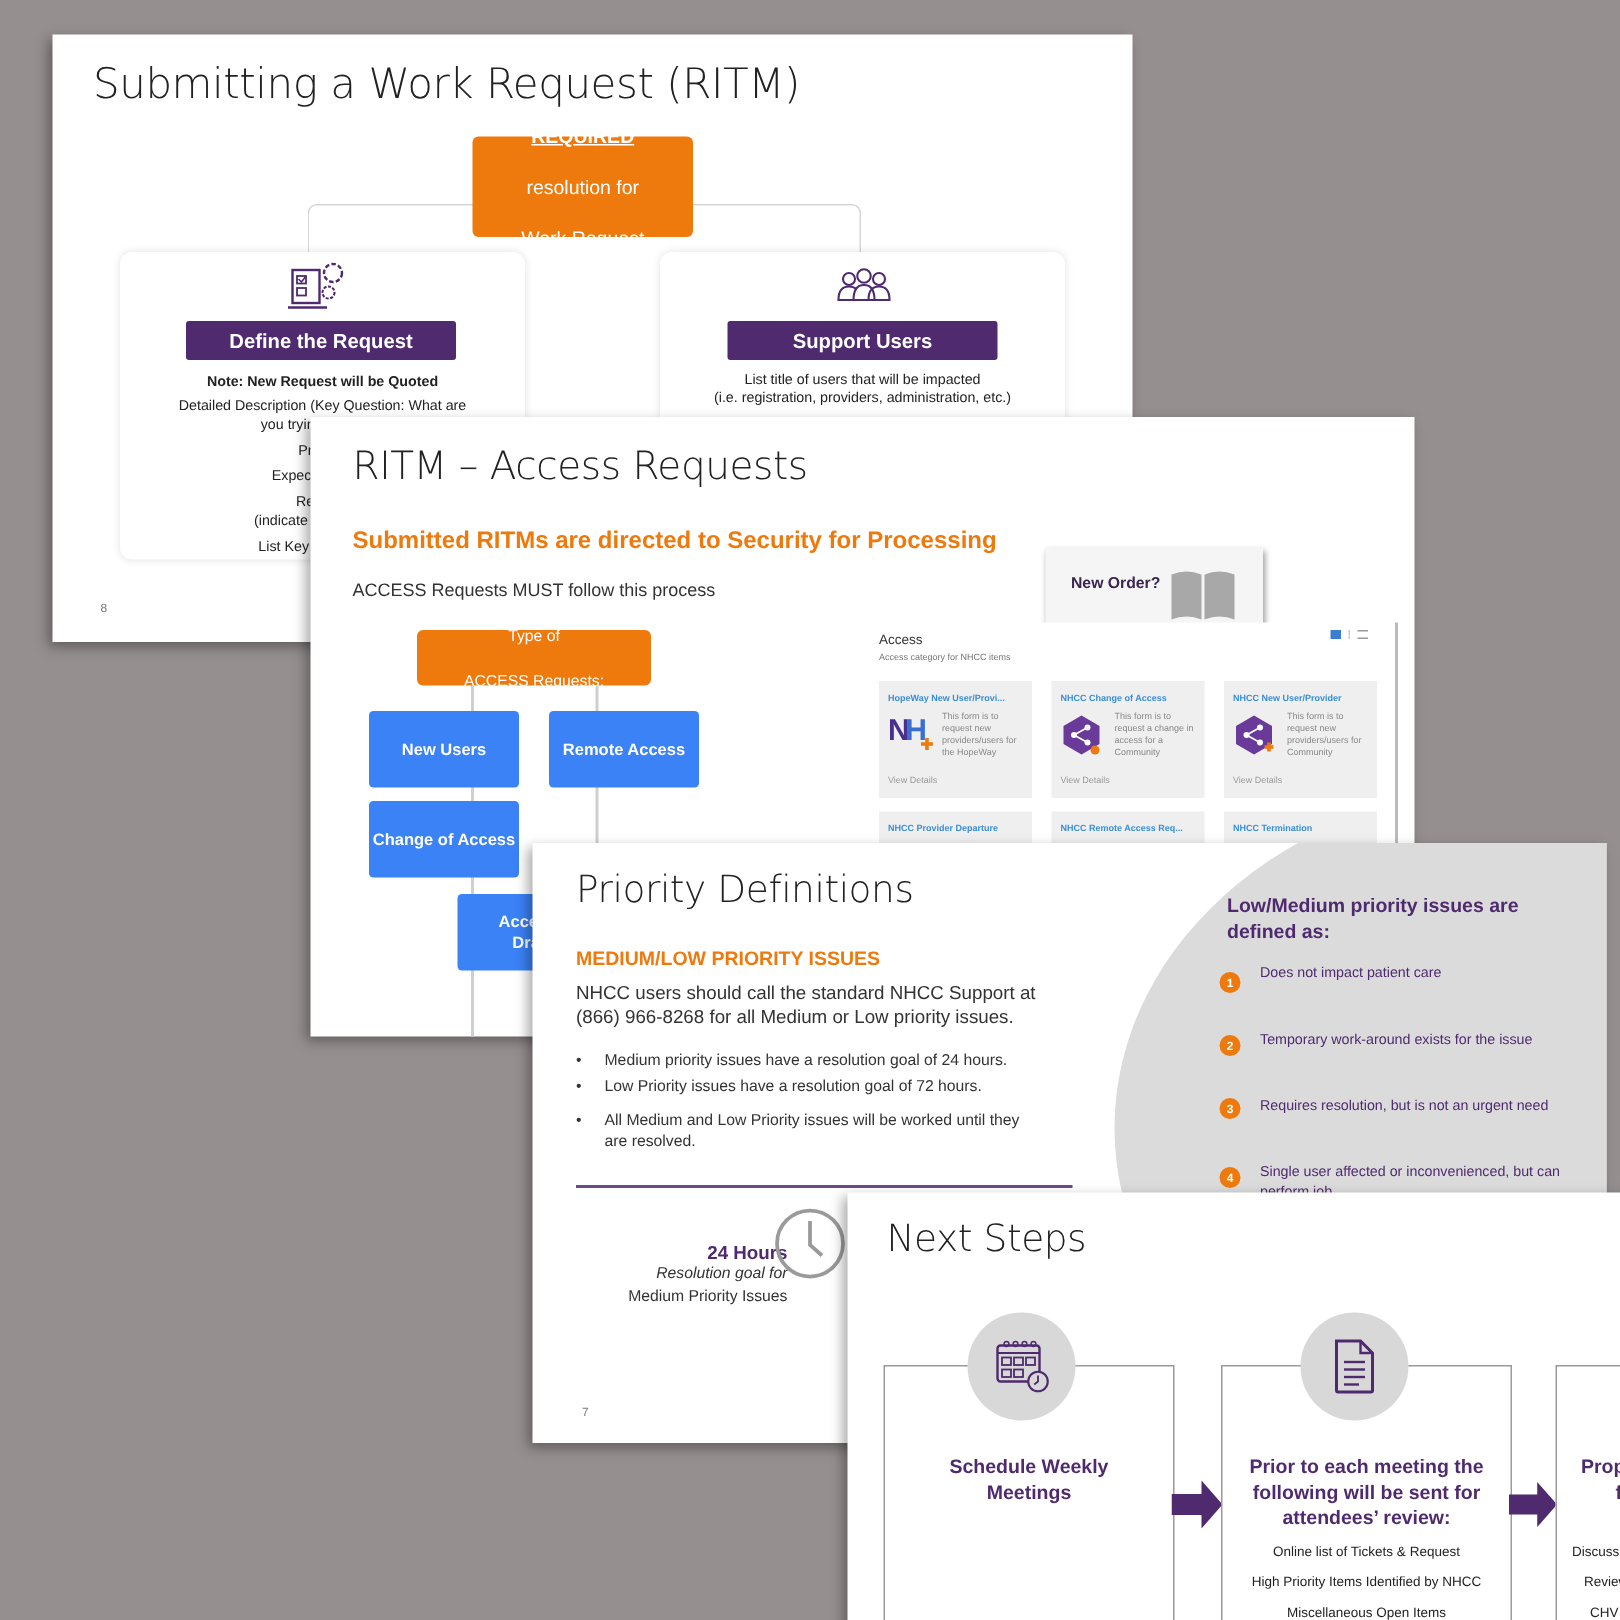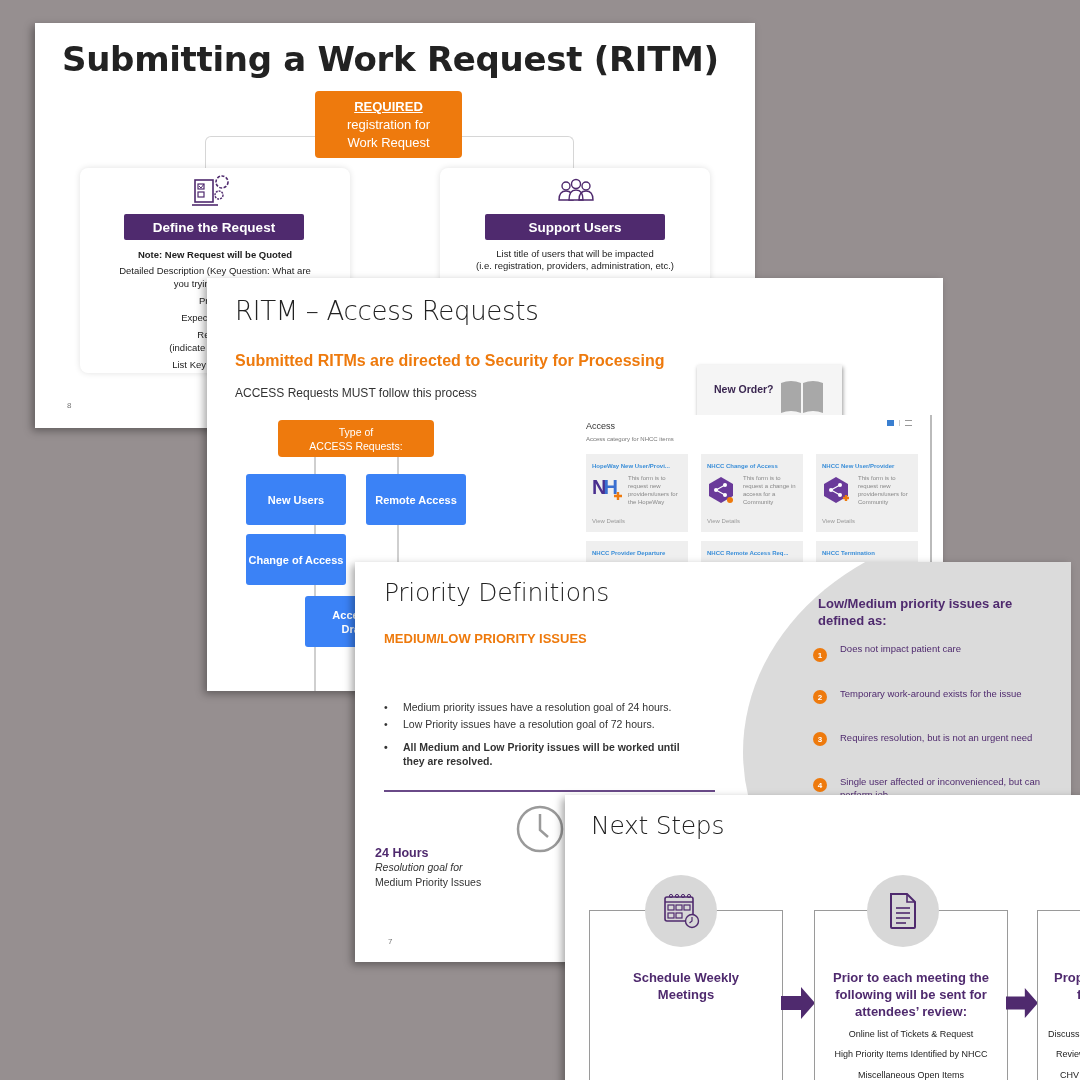--- a/index.html
+++ b/index.html
@@ -1,21 +1,21 @@
 <!DOCTYPE html>
 <html><head>
 <meta charset="utf-8">
 <style>
   html,body{margin:0;padding:0;}
   body{width:1080px;height:1080px;background:#968f90;position:relative;overflow:hidden;font-family:"Liberation Sans",sans-serif;}
   .slide{position:absolute;background:#fff;box-shadow:-3px 3px 8px rgba(0,0,0,0.35);overflow:hidden;}
   .stitle{position:absolute;font-family:"DejaVu Sans",sans-serif;font-weight:300;color:#222;letter-spacing:-0.3px;}
   .pnum{position:absolute;font-size:8px;color:#777;}
   .purple-bar{position:absolute;background:#4f2a6e;color:#fff;font-weight:bold;display:flex;align-items:center;justify-content:center;border-radius:2px;}
-  .orange-box{position:absolute;background:#ee7a0d;color:#fff;font-weight:bold;text-align:right;border-radius:4px;display:flex;flex-direction:column;align-items:center;justify-content:center;}
+  .orange-box{position:absolute;background:#ee7a0d;color:#fff;font-weight:bold;text-align:right;border-radius:4px;display:flex;flex-direction:column;align-items:center;justify-content:center;gap:16px;}
   .card{position:absolute;background:#fff;border-radius:8px;box-shadow:0 0 6px rgba(0,0,0,0.12);}
   .ctext{position:absolute;text-align:center;color:#222;font-size:10.5px;line-height:14px;}
   
   #s1{left:35px;top:23px;width:720px;height:405px;}
   
   #s2{left:207px;top:278px;width:736px;height:413px;}
   .pbox{position:absolute;background:#3b82f6;color:#fff;font-size:11px;font-weight:bold;border-radius:3px;display:flex;align-items:center;justify-content:center;text-align:center;}
   .tile{position:absolute;width:102px;height:78px;background:#efefef;}
   .tile .tt{position:absolute;left:6px;top:9px;font-size:6px;font-weight:bold;color:#3a8ed8;white-space:nowrap;}
   .tile .td{position:absolute;left:42px;top:20px;font-size:6px;color:#888;line-height:8px;width:56px;}
@@ -32,26 +32,26 @@
   #s4{left:565px;top:795px;width:530px;height:300px;}
   .sbox{position:absolute;border:1.5px solid #9a9a9a;background:#fff;}
   .circ{position:absolute;width:72px;height:72px;border-radius:50%;background:#d8d8d8;display:flex;align-items:center;justify-content:center;}
   .stephead{position:absolute;text-align:center;color:#4f2a6e;font-weight:bold;font-size:13px;line-height:17px;}
   .stepitem{position:absolute;text-align:center;font-size:9px;color:#222;white-space:nowrap;}
 </style>
 </head>
 <body>
 
 <div class="slide" id="s1">
-  <div class="stitle" style="left:27px;top:16px;font-size:34px;font-weight:bold;">Submitting a Work Request (RITM)</div>
+  <div class="stitle" style="left:27px;top:16px;font-size:28px;">Submitting a Work Request (RITM)</div>
 
   <div style="position:absolute;left:170px;top:113px;width:367px;height:36px;border:1.5px solid #d6d6d6;border-bottom:none;border-radius:6px 6px 0 0;"></div>
   <div class="orange-box" style="left:280px;top:68px;width:147px;height:67px;font-size:13px;line-height:18px;">
     <span style="text-decoration:underline;">REQUIRED</span>
-    <span style="font-weight:normal;">registration for</span>
+    <span style="font-weight:normal;">resolution for</span>
     <span style="font-weight:normal;">Work Request</span>
   </div>
 
   <div class="card" style="left:45px;top:145px;width:270px;height:205px;">
     <svg style="position:absolute;left:112px;top:5px;" width="40" height="38" viewBox="0 0 40 38">
       <rect x="3" y="7" width="18" height="22" fill="none" stroke="#4f2a6e" stroke-width="1.6"></rect>
       <rect x="6" y="11" width="6" height="5" fill="none" stroke="#4f2a6e" stroke-width="1.2"></rect>
       <rect x="6" y="19" width="6" height="5" fill="none" stroke="#4f2a6e" stroke-width="1.2"></rect>
       <path d="M7 13 l2 2 l3 -4" fill="none" stroke="#4f2a6e" stroke-width="1"></path>
       <line x1="0" y1="32" x2="26" y2="32" stroke="#4f2a6e" stroke-width="1.6"></line>
@@ -170,32 +170,36 @@
         <div class="tt">NHCC Termination</div>
       </div>
   </div>
 </div>
 
 <div class="slide" id="s3">
 
   <div style="position:absolute;left:388px;top:-40px;width:560px;height:460px;border-radius:50%;background:#dbdbdb;"></div>
   <div class="stitle" style="left:29px;top:16px;font-size:25px;">Priority Definitions</div>
   <div style="position:absolute;left:29px;top:69px;font-size:13px;font-weight:bold;color:#ee7a0d;">MEDIUM/LOW PRIORITY ISSUES</div>
+  <div style="position:absolute;left:29px;top:92px;font-size:12.5px;color:#333;line-height:16px;">
+    <div>NHCC users should call the standard NHCC Support at</div>
+    <div>(866) 966-8268 for all Medium or Low priority issues.</div>
+  </div>
   <div class="bullet" style="top:138px;">
       <span>Medium priority issues have a resolution goal of 24 hours.</span>
     </div>
   <div class="bullet" style="top:155px;">
       <span>Low Priority issues have a resolution goal of 72 hours.</span>
     </div>
-  <div class="bullet" style="top:178px;width:310px;font-weight:bold;">
+  <div class="bullet" style="top:178px;width:310px;">
       <span>All Medium and Low Priority issues will be worked until they are resolved.</span>
     </div>
   <div style="position:absolute;left:29px;top:228px;width:331px;height:1.5px;background:#6a4a88;"></div>
 
-  <div style="position:absolute;left:20px;top:284px;width:150px;text-align:left;">
+  <div style="position:absolute;left:20px;top:266px;width:150px;text-align:right;">
     <div style="font-size:12.5px;font-weight:bold;color:#4f2a6e;">24 Hours</div>
     <div style="font-size:10.5px;color:#333;line-height:15px;font-style:italic;">Resolution goal for</div>
     <div style="font-size:10.5px;color:#333;line-height:15px;">Medium Priority Issues</div>
   </div>
   <svg style="position:absolute;left:160px;top:242px;" width="50" height="50" viewBox="0 0 50 50">
     <circle cx="25" cy="25" r="22" fill="none" stroke="#9a9a9a" stroke-width="2.5"></circle>
     <path d="M25 10 L25 26 L33 33" fill="none" stroke="#9a9a9a" stroke-width="2.5"></path>
   </svg>
   <div class="pnum" style="left:33px;top:375px;">7</div>
 

